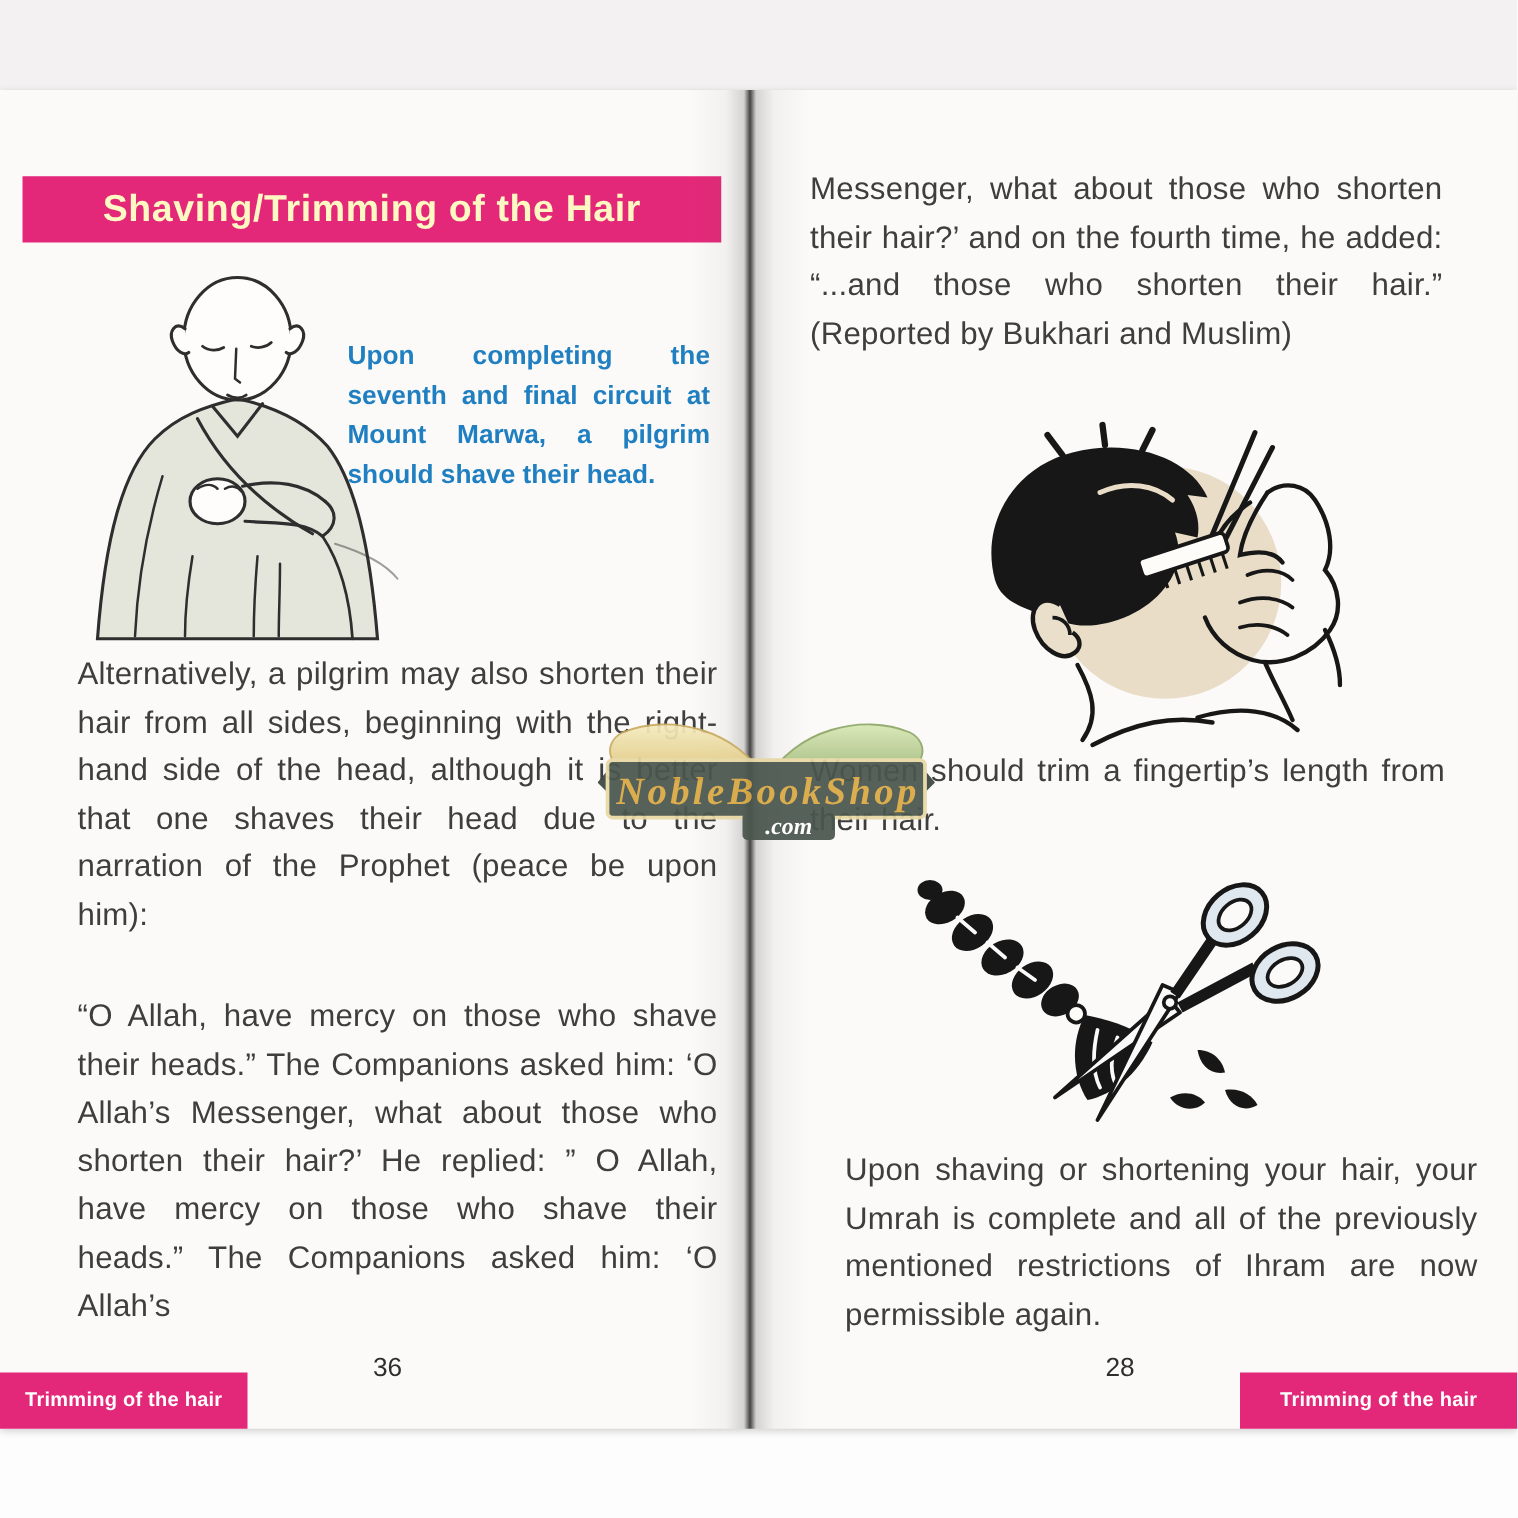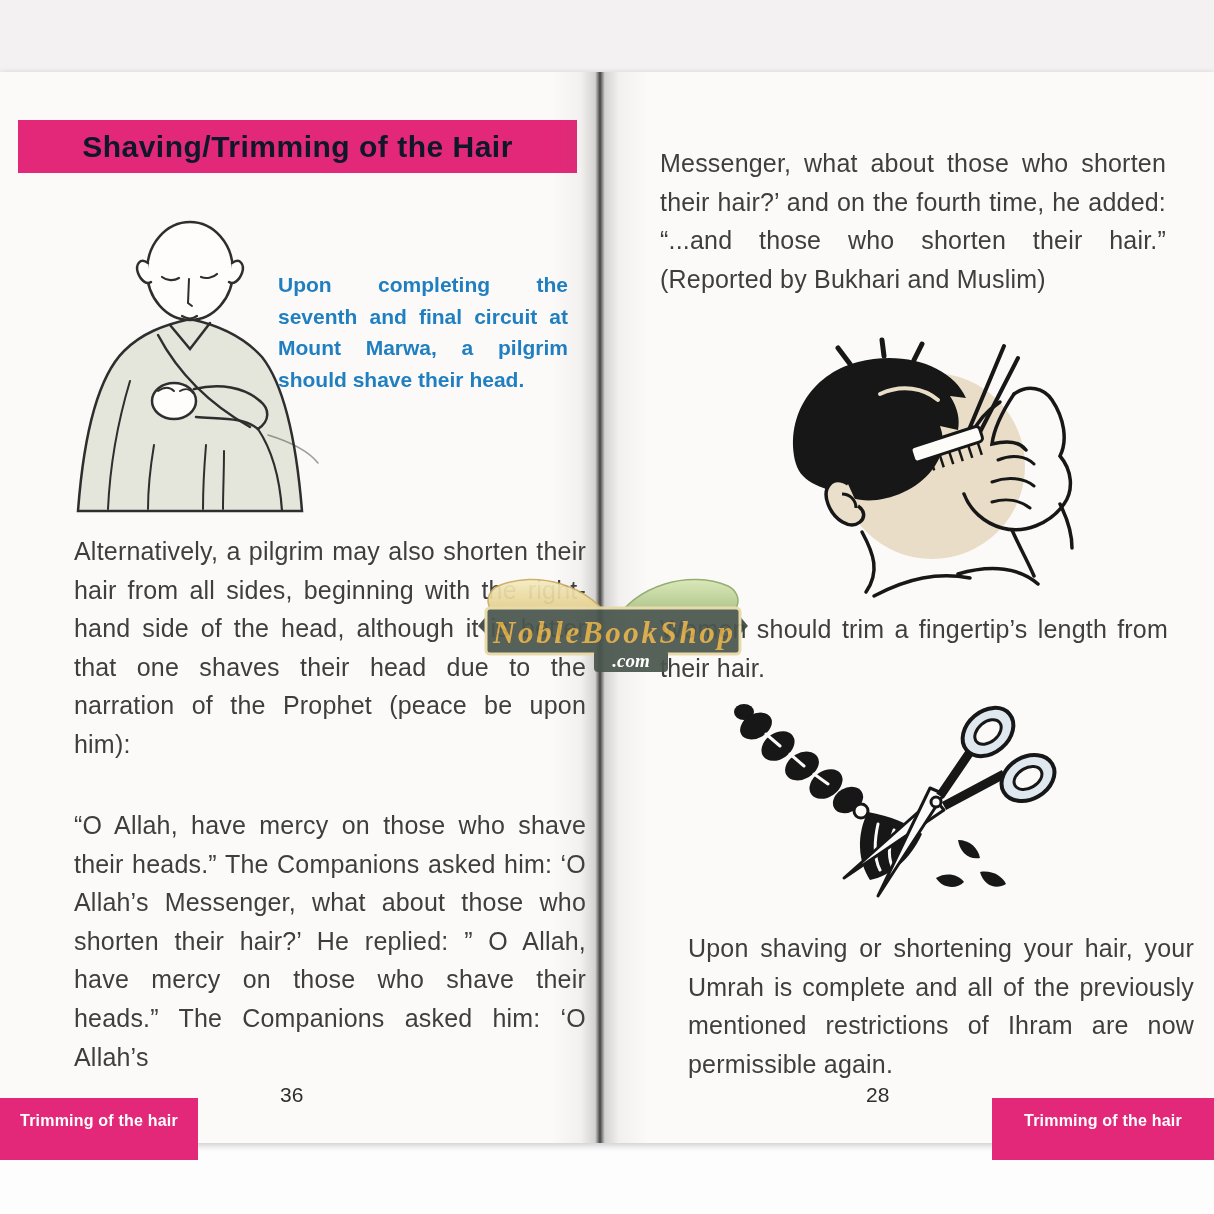--- a/index.html
+++ b/index.html
@@ -10,34 +10,34 @@
   html,body{margin:0;padding:0;}
   .canvas{position:relative;width:1214px;height:1214px;background:#fdfdfd;overflow:hidden;
           font-family:"Liberation Sans","DejaVu Sans",sans-serif;}
   .backdrop-top{position:absolute;left:0;top:0;width:1214px;height:72px;background:var(--backdrop);}
   .spread{position:absolute;left:0;top:72px;width:1214px;height:1071px;background:var(--page);
           box-shadow:0 2px 7px rgba(0,0,0,.22);}
   .spine{position:absolute;left:552px;top:0;bottom:0;width:96px;pointer-events:none;
          background:linear-gradient(to right,rgba(90,90,90,0) 0%,rgba(90,90,90,.06) 30%,
            rgba(70,70,70,.22) 45%,rgba(35,35,35,.85) 50%,rgba(70,70,70,.22) 55%,
            rgba(90,90,90,.06) 70%,rgba(90,90,90,0) 100%);}
-  .hdr{position:absolute;left:18px;top:48px;width:559px;height:53px;background:var(--pink);
-       color:#0f172a;font-weight:bold;font-size:30px;letter-spacing:.5px;text-align:center;line-height:54px;}
+  .hdr{position:absolute;left:18px;top:69px;width:559px;height:53px;background:var(--pink);
+       color:#fef9c3;font-weight:bold;font-size:30px;letter-spacing:.5px;text-align:center;line-height:54px;}
   .callout{position:absolute;left:278px;top:197px;width:290px;color:var(--blue);
            font-weight:bold;font-size:21px;line-height:31.5px;text-align:justify;}
-  .bodytext{position:absolute;margin:12px;color:var(--body-text);font-size:25px;line-height:38.6px;
+  .bodytext{position:absolute;margin:0;color:var(--body-text);font-size:25px;line-height:38.6px;
             text-align:justify;letter-spacing:.2px;}
   #lp1{left:62px;top:448px;width:512px;}
   #lp2{left:62px;top:722px;width:512px;}
   #rp1{left:648px;top:60px;width:506px;}
   #rp2{left:648px;top:526px;width:508px;}
   #rp3{left:676px;top:845px;width:506px;}
-  .pagenum{position:absolute;top:1011px;width:60px;text-align:left;font-size:21px;color:#2e2e2e;}
+  .pagenum{position:absolute;top:1011px;width:60px;text-align:center;font-size:21px;color:#2e2e2e;}
   #pn36{left:280px;} #pn37{left:866px;}
-  .footbar{position:absolute;top:1026px;height:62px;background:var(--pink);color:#fff;
+  .footbar{position:absolute;top:1026px;height:45px;background:var(--pink);color:#fff;
            font-weight:bold;font-size:16px;line-height:45px;text-align:center;letter-spacing:.2px;}
   #fbL{left:0;width:198px;} #fbR{left:992px;width:222px;}
   .illus{position:absolute;}
   #monk{left:58px;top:133px;}
   #haircut{left:762px;top:264px;}
   #scissors{left:722px;top:610px;}
   #wm{left:478px;top:490px;opacity:.93;}
 </style>
 </head>
 <body>

